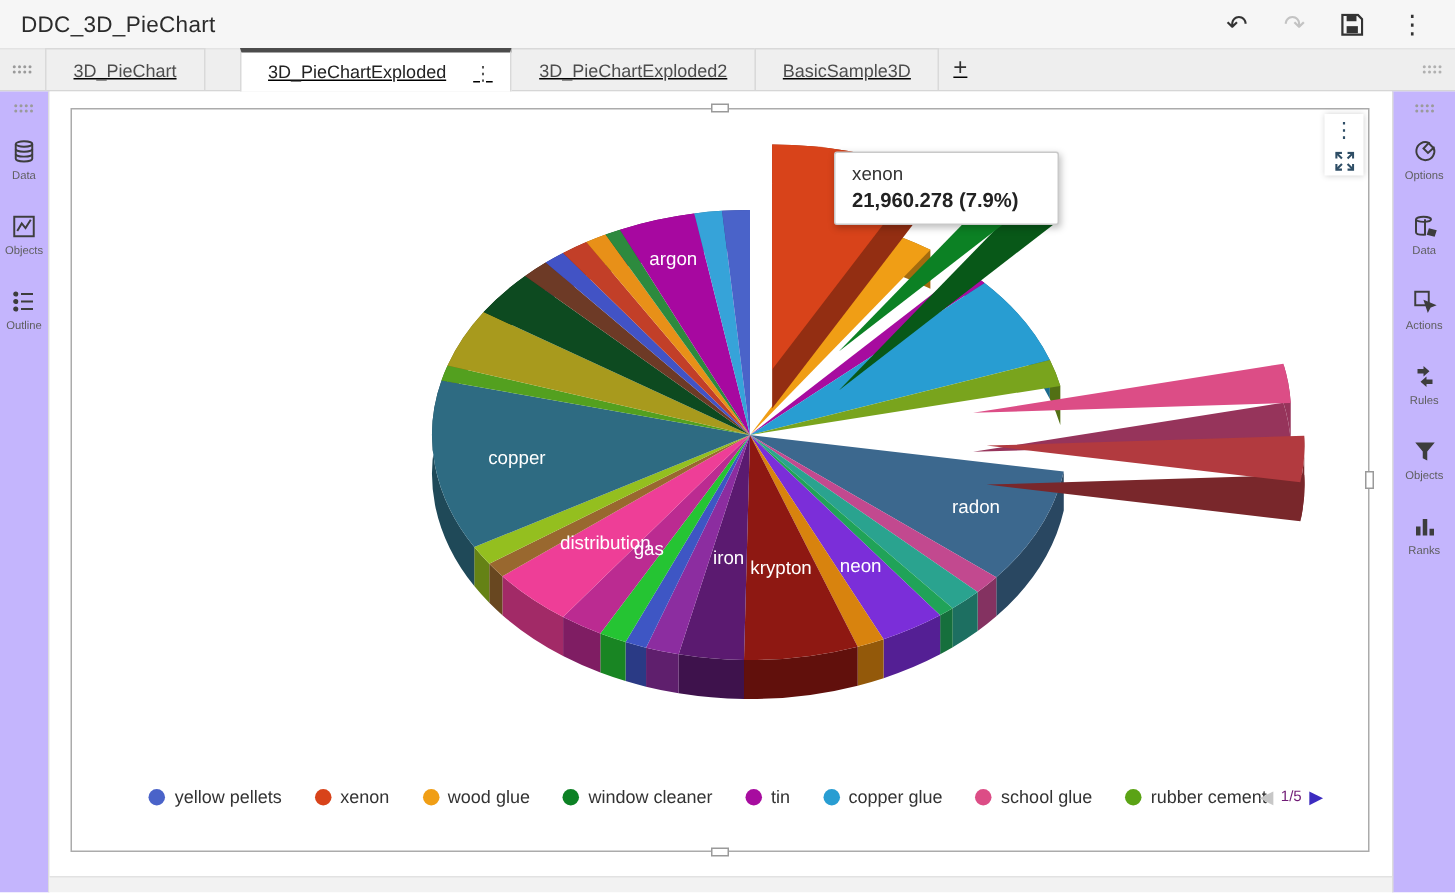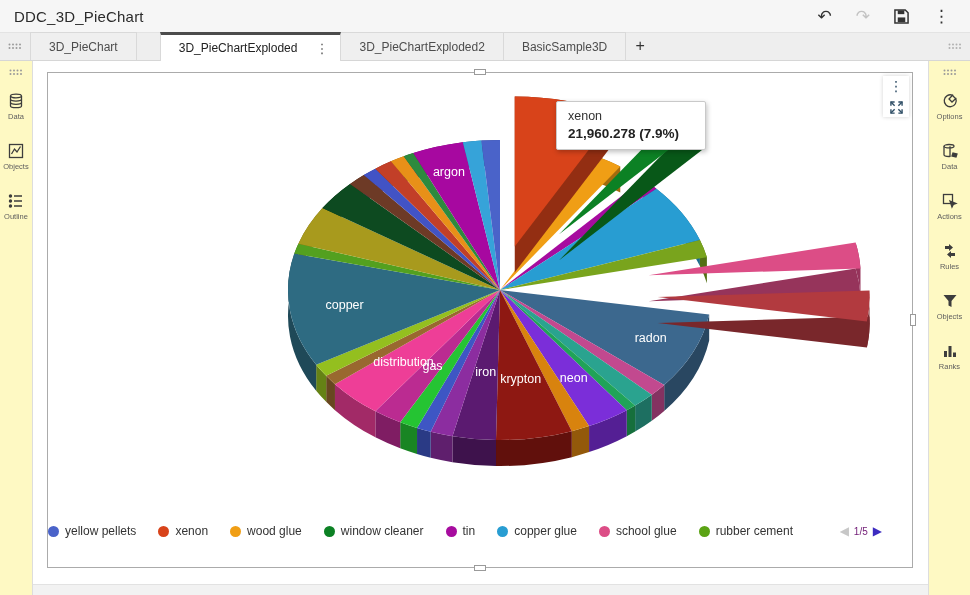--- a/index.html
+++ b/index.html
@@ -11,36 +11,36 @@
     padding:0 14px; }
   .app-title { font-size:15px; color:#2b2b2b; letter-spacing:.2px;text-align:right; }
   .titlebar-actions { margin-left:auto; display:flex; align-items:center; gap:24px;
     padding-right:6px; }
   .tb-icon { font-size:17px; color:#333; cursor:pointer; line-height:1; }
   .tb-icon.disabled { color:#c3c3c3; }
   .tb-icon svg { display:block; }
 
   
   .tabbar { height:29px; background:#eeeeee; border-top:1px solid #e3e3e3;
-    border-bottom:1px solid #d6d6d6; display:flex; align-items:flex-end; }
+    border-bottom:1px solid #d6d6d6; display:flex; align-items:flex-end;text-decoration:underline; }
   .grip { width:30px; display:flex; align-items:center; justify-content:center;
     align-self:center; color:#9a9a9a; }
   .tab { height:28px; display:flex; align-items:center; padding:0 18px;
     font-size:12px; color:#4d4d4d; background:#efefef;
     border:1px solid #d9d9d9; border-bottom:none; margin-right:-1px; cursor:pointer; }
   .tab.active { background:#ffffff; color:#222; border-top:3px solid #4c4c4c;
     height:29px; margin-bottom:-1px; z-index:2; padding-right:8px;margin-left:24px; }
   .tab .tab-kebab { margin-left:14px; color:#555; font-size:13px; padding:0 4px; }
   .add-tab { width:30px; height:28px; display:flex; align-items:center;
     justify-content:center; font-size:16px; color:#333; cursor:pointer; }
   .tabbar .grip-right { margin-left:auto; }
 
   
   .body { display:flex; height:534px; }
-  .rail { background:#fef9c3; display:flex; flex-direction:column; align-items:center; }
+  .rail { background:#c4b5fd; display:flex; flex-direction:column; align-items:center; }
   .rail.left { width:33px; border-right:1px solid #ddd; }
   .rail.right { width:42px; border-left:1px solid #ddd; }
   .rail .grip { margin:8px 0 6px; }
   .rail-item { display:flex; flex-direction:column; align-items:center; gap:3px;
     margin:11px 0; cursor:pointer; width:100%; }
   .rail-item svg { display:block; }
   .rail-label { font-size:7.5px; color:#5e5e5e; }
 
   
   .canvas { flex:1; background:#ffffff; position:relative; }
@@ -64,21 +64,21 @@
 
   
   .tooltip { position:absolute; left:508px; top:28px; min-width:150px; z-index:4;
     background:#fff; border:1px solid #c9c9c9; border-radius:2px;
     box-shadow:1px 2px 5px rgba(0,0,0,.25); padding:7px 11px 8px; }
   .tooltip-title { font-size:12.5px; color:#333; margin-bottom:3px; }
   .tooltip-value { font-size:13.5px; font-weight:bold; color:#222; }
 
   
   .legend-row { position:absolute; left:0; right:16px; bottom:24px; height:24px;
-    display:flex; align-items:center; gap:22px; }
+    display:flex; align-items:center; justify-content:center; gap:22px; }
   .legend-item { display:flex; align-items:center; gap:6px; cursor:default; }
   .legend-swatch { width:11px; height:11px; border-radius:50%; }
   .legend-label { font-size:12px; color:#333; }
   .legend-pager { position:absolute; right:30px; bottom:24px; height:24px;
     display:flex; align-items:center; gap:5px; }
   .pager-prev { color:#c7c7c7; font-size:12px; cursor:default; }
   .pager-next { color:#3c2bc0; font-size:12px; cursor:pointer; }
   .pager-count { color:#701a75; font-size:10px; }
 </style>
 </head>

